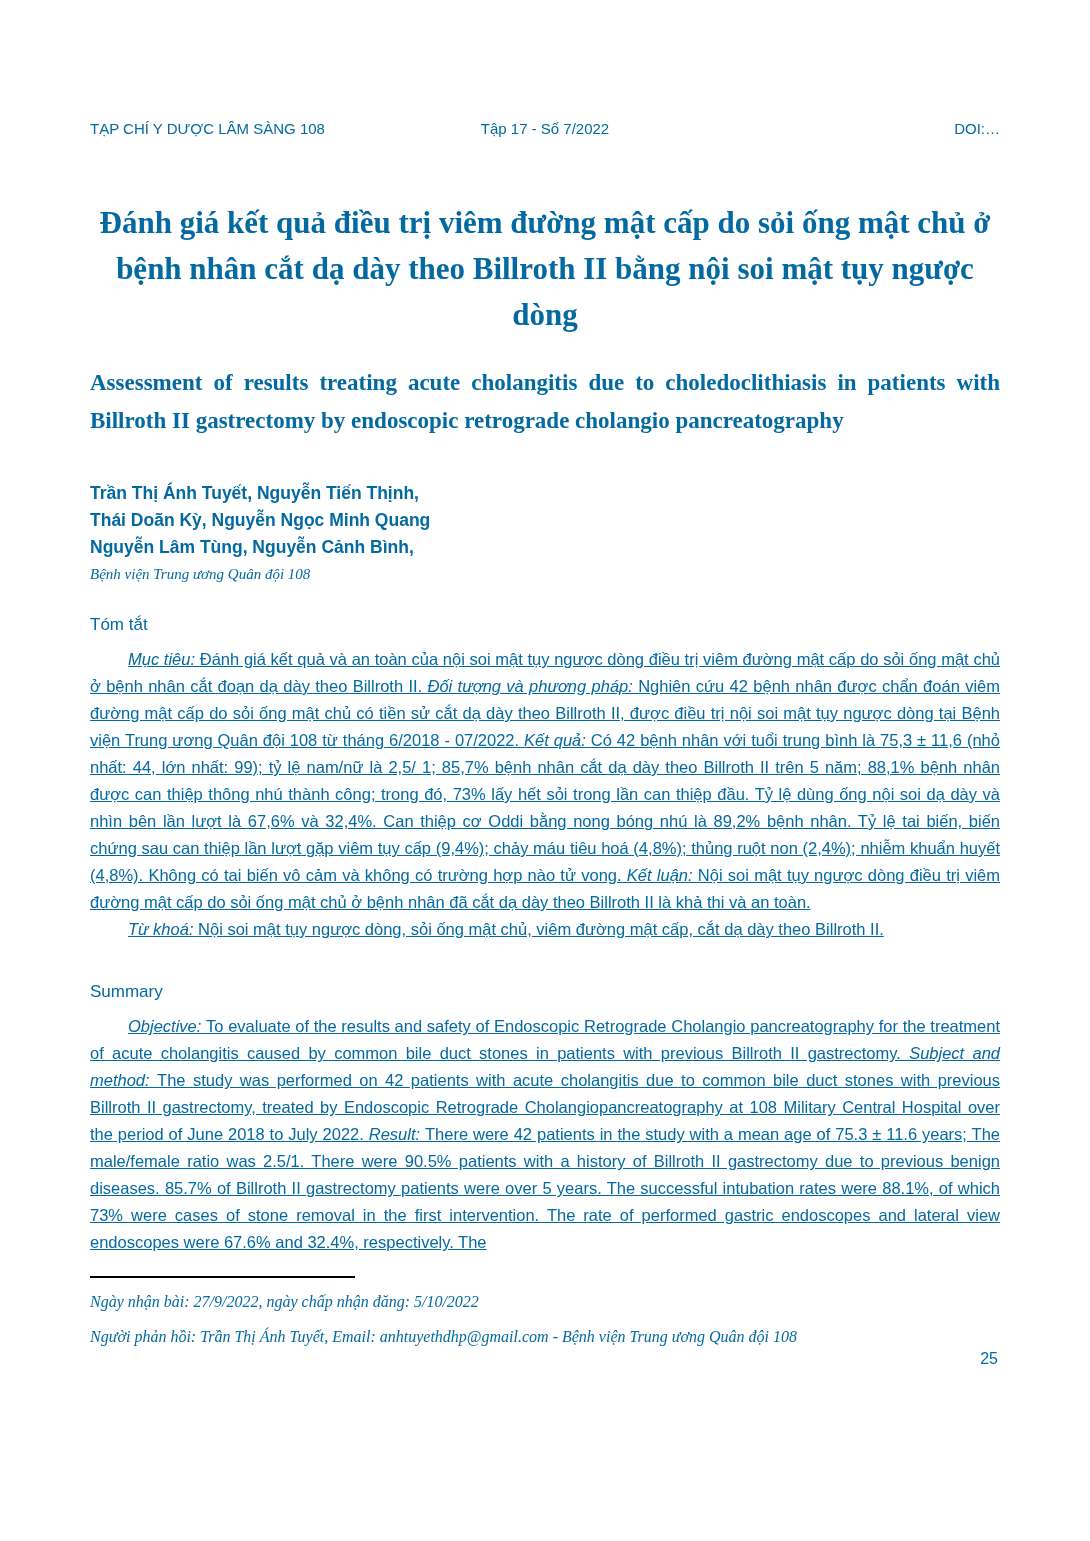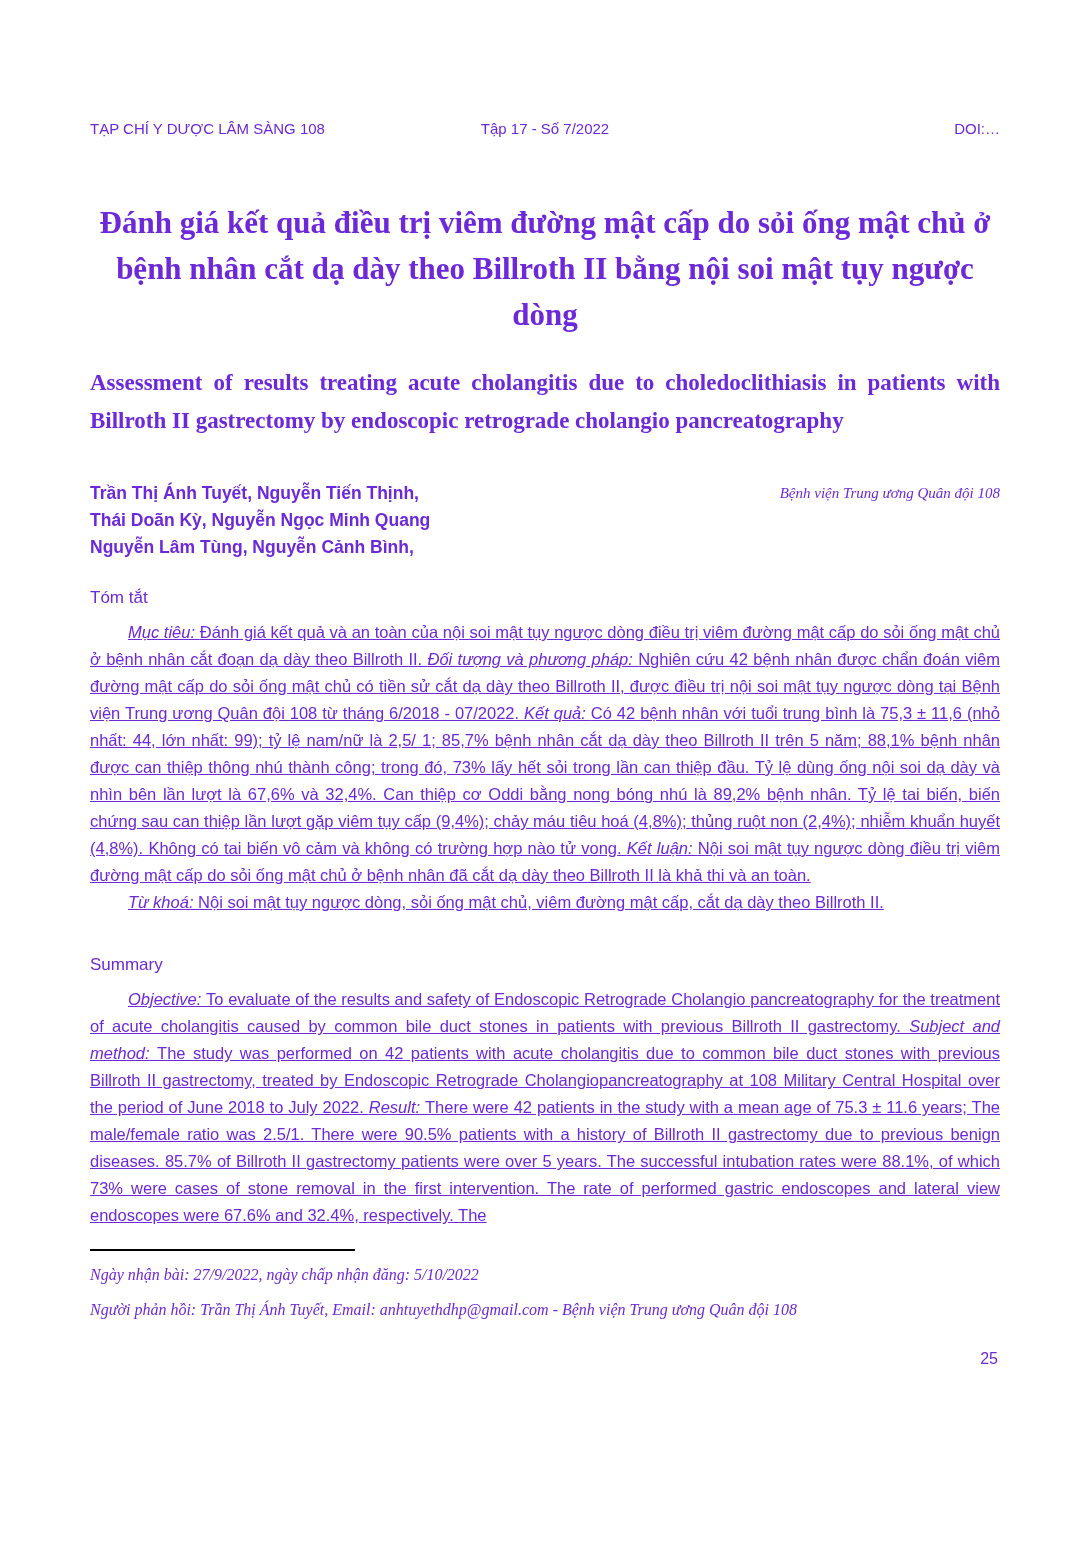--- a/index.html
+++ b/index.html
@@ -6,21 +6,21 @@
     margin: 0;
     padding: 0;
     background: #ffffff;
   }
   .page {
     position: relative;
     width: 1090px;
     height: 1541px;
     margin: 0 auto;
     background: #ffffff;
-    color: #6d28d9;
+    color: #0369a1;
     box-sizing: border-box;
     padding: 120px 90px 0 90px;
     overflow: hidden;
     font-family: "Liberation Sans", sans-serif;
   }
   .page-header {
     display: flex;
     justify-content: space-between;
     align-items: baseline;
     font-size: 15px;
@@ -45,20 +45,21 @@
     font-size: 23px;
     line-height: 38px;
     text-align: justify;
     text-align-last: left;
   }
   .byline {
     margin-top: 40px;
     display: flex;
     justify-content: space-between;
     align-items: flex-start;
+    flex-direction: column;
   }
   .authors {
     font-weight: bold;
     font-size: 17.5px;
     line-height: 27px;
   }
   .affiliation {
     font-family: "Liberation Serif", serif;
     font-style: italic;
     font-size: 15px;

